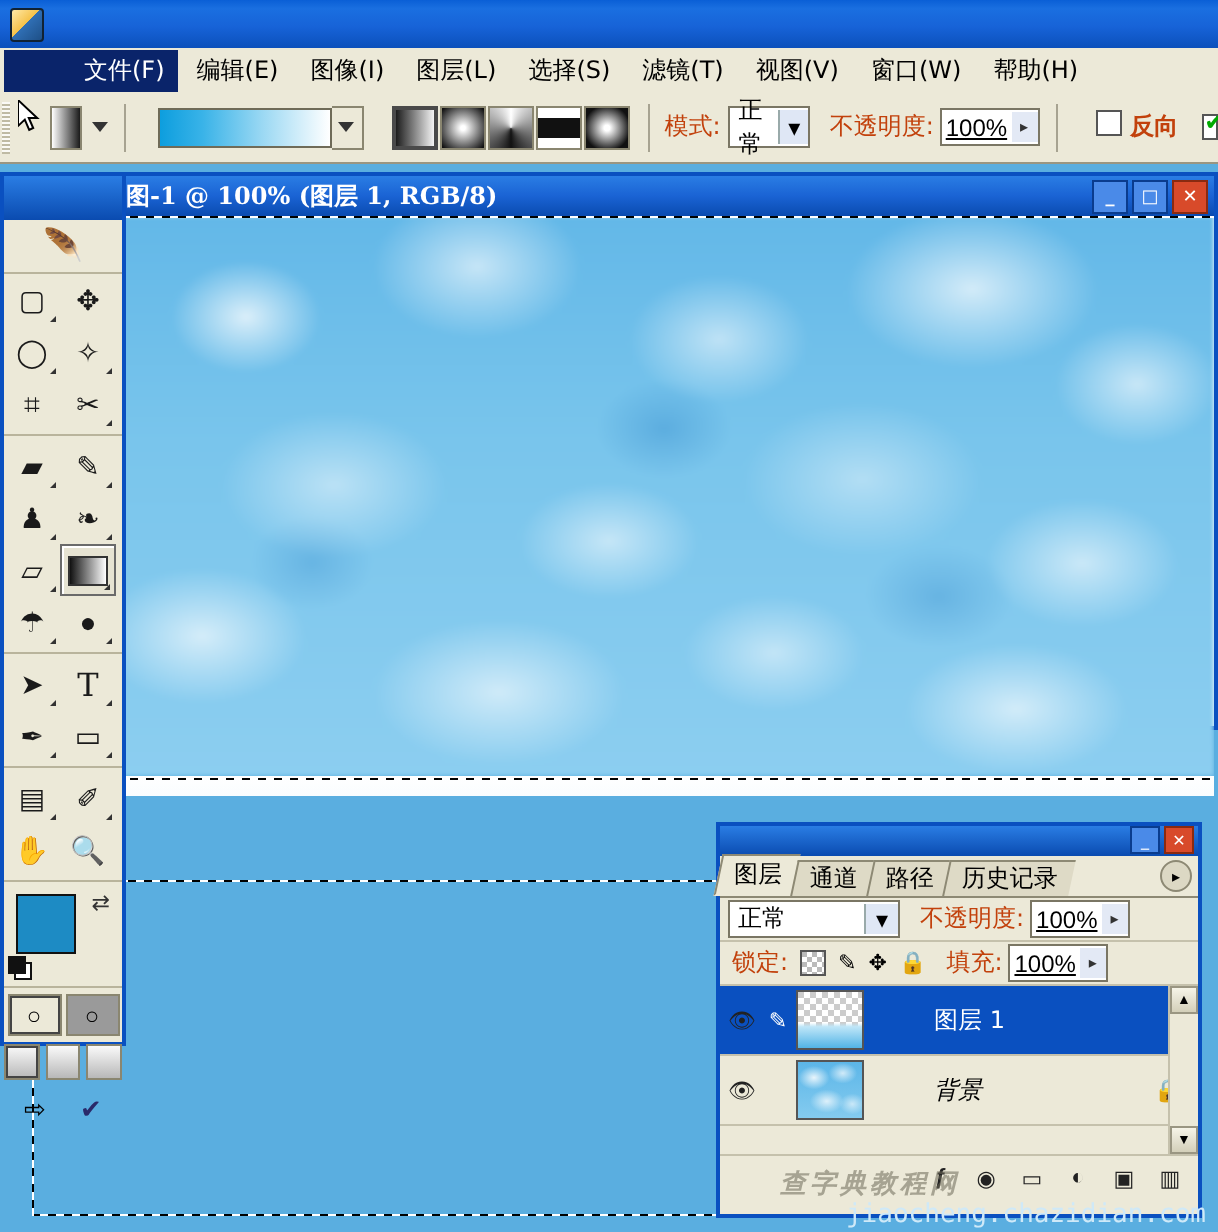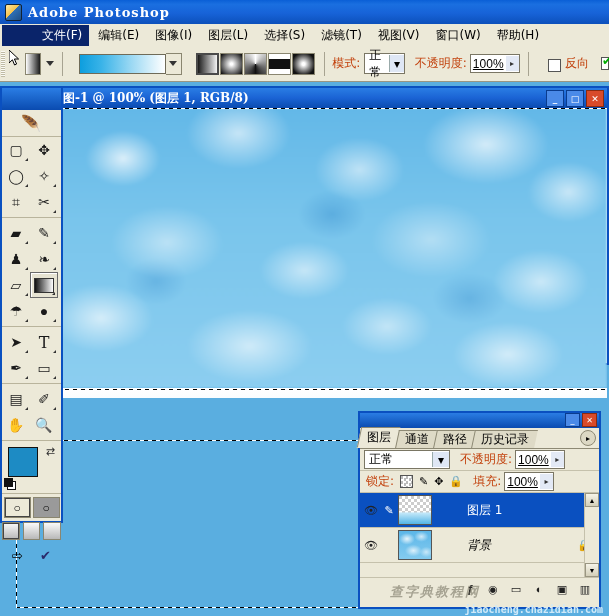--- a/index.html
+++ b/index.html
@@ -234,31 +234,29 @@
   .sb-arrow.bottom{position:absolute;bottom:0;}
   .lp-foot{height:22px;display:flex;align-items:center;justify-content:flex-end;gap:7px;padding-right:6px;background:#ece9d8;}
   .fbtn{width:16px;height:15px;display:flex;align-items:center;justify-content:center;font-size:11px;color:#222;}
   .lp-watermark{
     position:absolute;left:30px;bottom:8px;width:180px;height:16px;
     color:#6d6a59;font-size:13px;font-weight:bold;opacity:.55;letter-spacing:2px;
     font-family:"DejaVu Sans","Liberation Sans",sans-serif;
     font-style:italic;
   }
   .bottom-watermark{
-    position:absolute;right:6px;bottom:1px;color:#cfe9f8;font-size:10px;
+    position:absolute;right:6px;bottom:1px;color:#cfe9f8;font-size:13px;
     font-family:"DejaVu Sans Mono","Liberation Mono",monospace;
-    font-weight:bold;
   }
 </style>
 </head>
 <body>
 
 <div class="titlebar">
   <div class="ps-icon"></div>
-  <div class="apptitle">Adobe Photoshop</div>
 </div>
 
 <div class="menubar">
   <div class="menu-item sel">文件(F)</div>
   <div class="menu-item">编辑(E)</div>
   <div class="menu-item">图像(I)</div>
   <div class="menu-item">图层(L)</div>
   <div class="menu-item">选择(S)</div>
   <div class="menu-item">滤镜(T)</div>
   <div class="menu-item">视图(V)</div>
@@ -289,21 +287,21 @@
   <div class="combo">
     <span>正常</span>
     <div class="cbtn">▾</div>
   </div>
   <div class="lbl">不透明度:</div>
   <div class="spin">
     <div class="v">100%</div>
     <div class="arr">▸</div>
   </div>
   <div class="sep"></div>
-  <div style="display:flex;align-items:flex-end;">
+  <div style="display:flex;align-items:flex-start;font-weight:bold;">
     <span class="chk"></span>
     <span class="lbl" style="margin-left:4px">反向</span>
   </div>
   <span class="chk on"></span>
 </div>
 <svg class="cursor-arrow" viewBox="0 0 12 16">
   <polygon points="0,0 0,13 3.4,9.8 5.6,15 7.6,14 5.4,9 9.6,9" fill="#fff" stroke="#000" stroke-width="1"></polygon>
 </svg>
 
 <div class="docwin">

